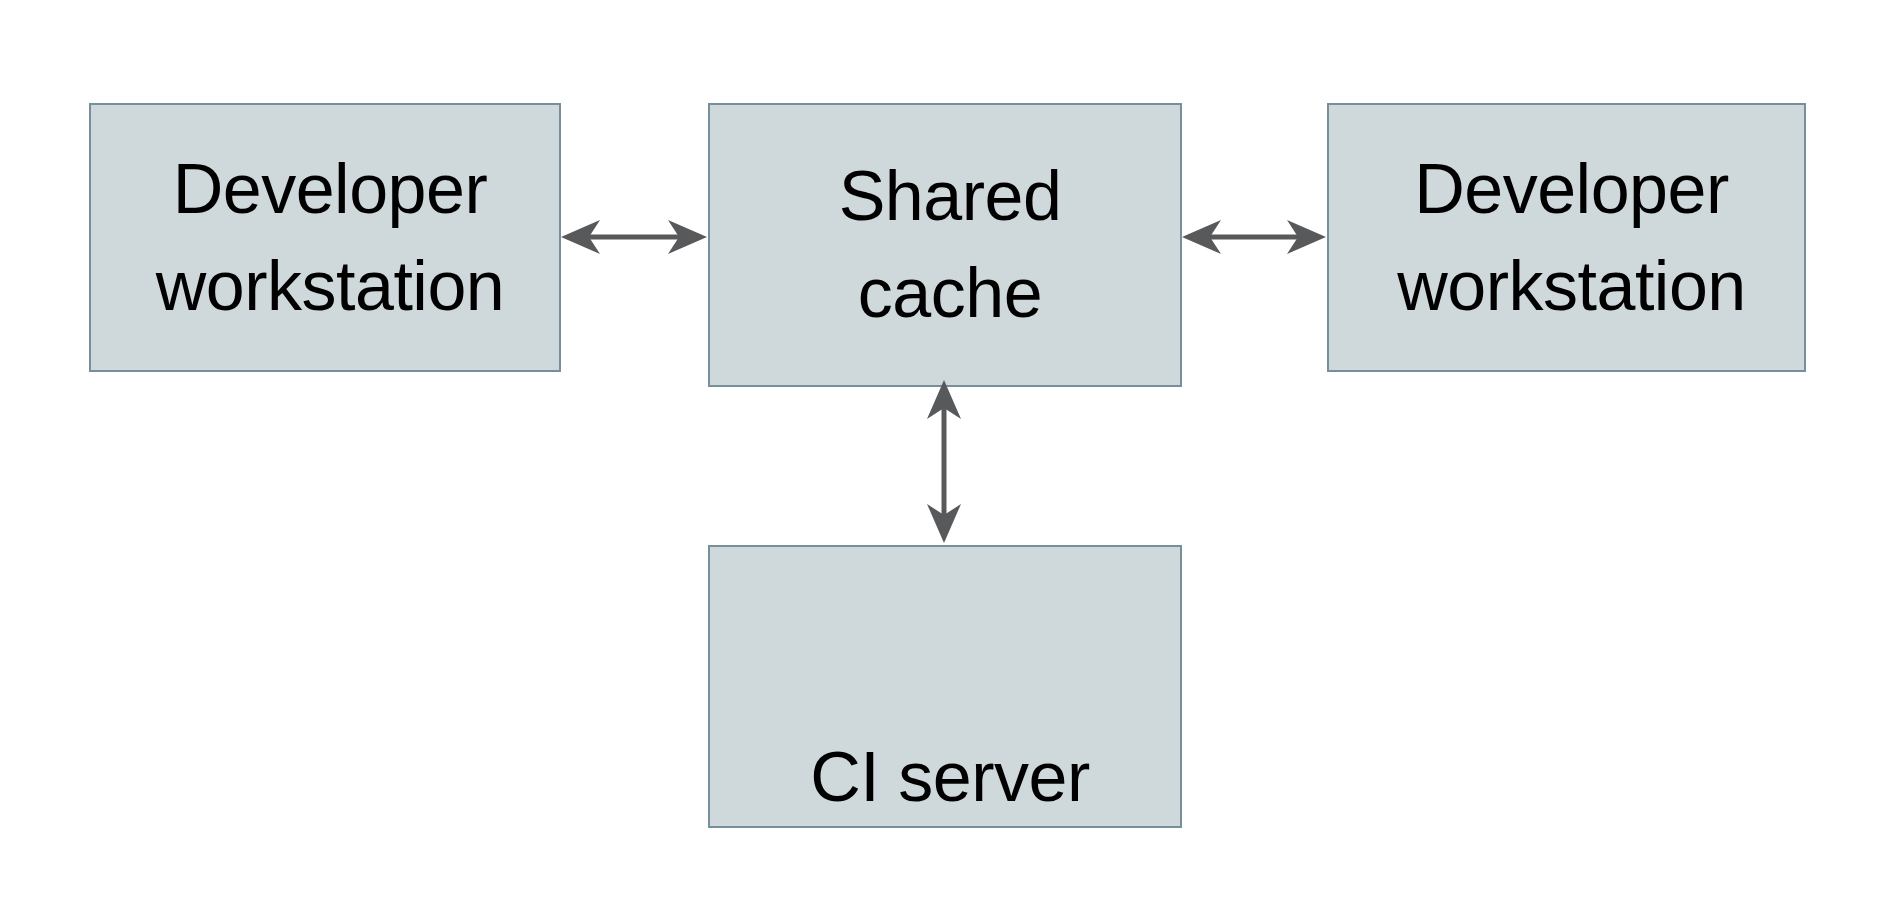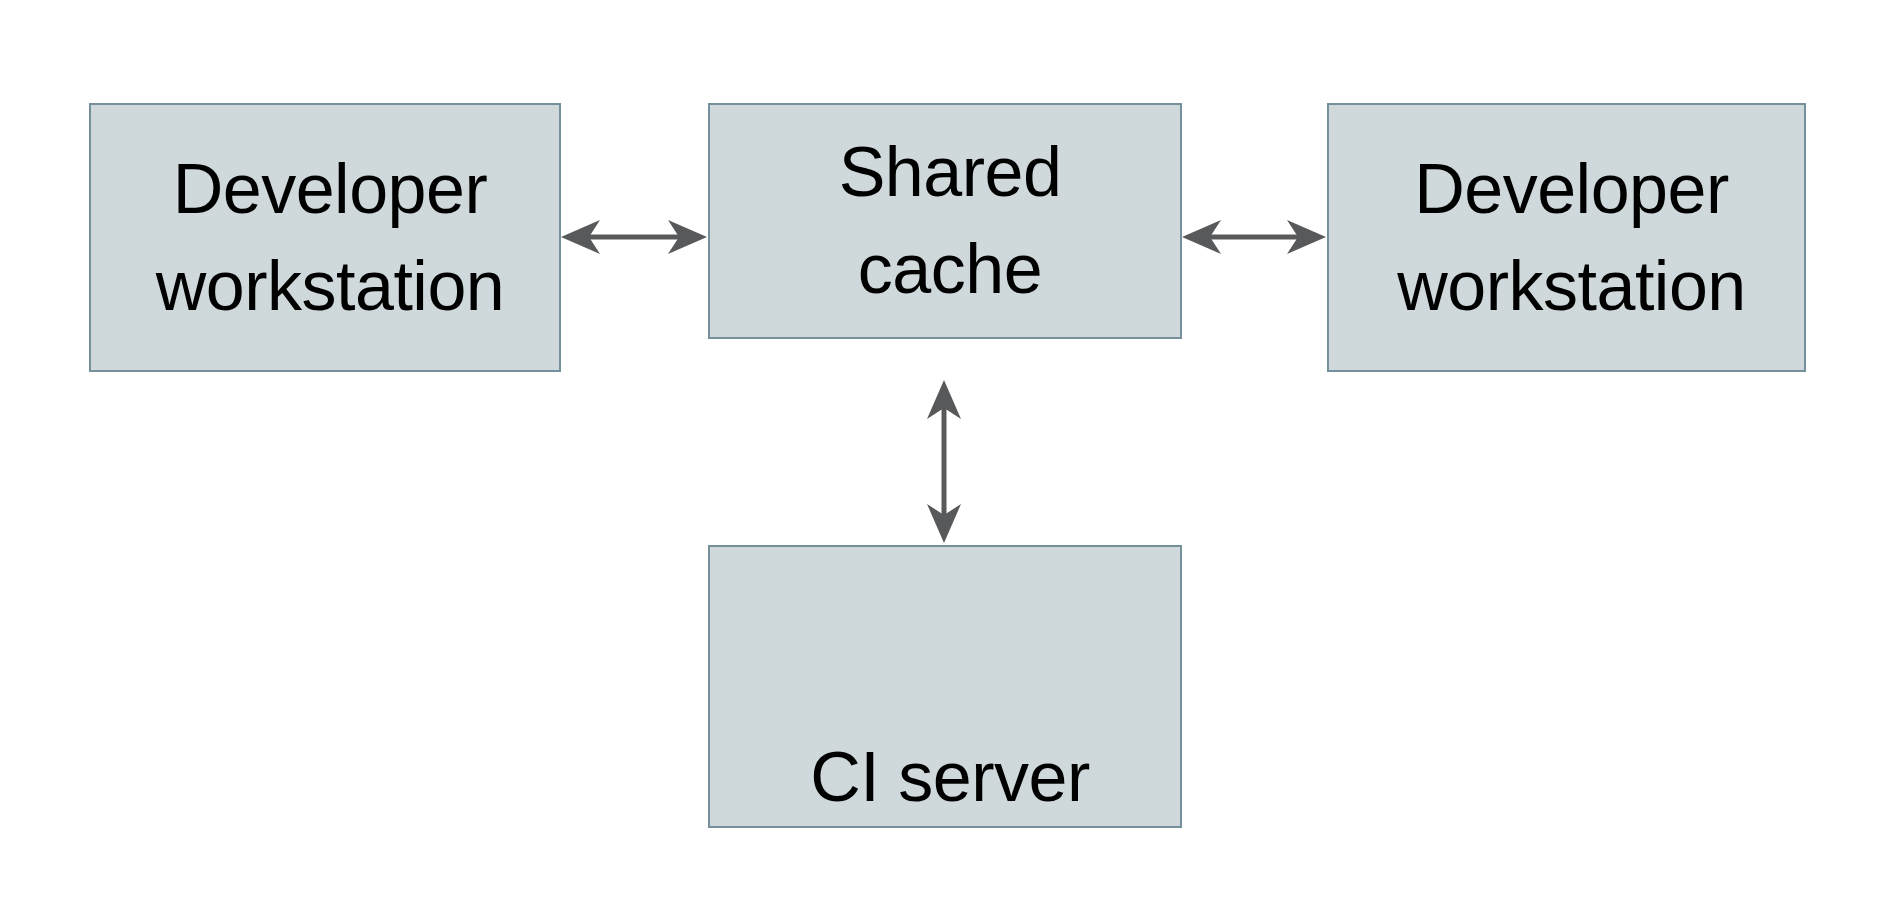--- a/index.html
+++ b/index.html
@@ -24,21 +24,21 @@
     padding-left:10px;
   }
   .node .label{
     font-size:70px;
     line-height:1.38;
     letter-spacing:-0.5px;
     color:var(--text);
     white-space:pre-line;
   }
   .node-left  {left:89px;  top:103px; width:472px; height:269px;}
-  .node-center{left:708px; top:103px; width:474px; height:236px;}
+  .node-center{left:708px; top:103px; width:474px; height:284px;}
   .node-right {left:1327px;top:103px; width:479px; height:269px;}
   .node-ci    {left:708px; top:545px; width:474px; height:283px; padding-top:56px;align-items:flex-end;}
   .arrow{position:absolute;display:block;}
   .arrow-h1{left:559px; top:215px; width:150px; height:44px;}
   .arrow-h2{left:1180px;top:215px; width:148px; height:44px;}
   .arrow-v {left:922px; top:378px; width:44px;  height:167px;}
   .arrow line{stroke:var(--arrow);stroke-width:5;}
   .arrow path{fill:var(--arrow);}
 </style>
 </head>

